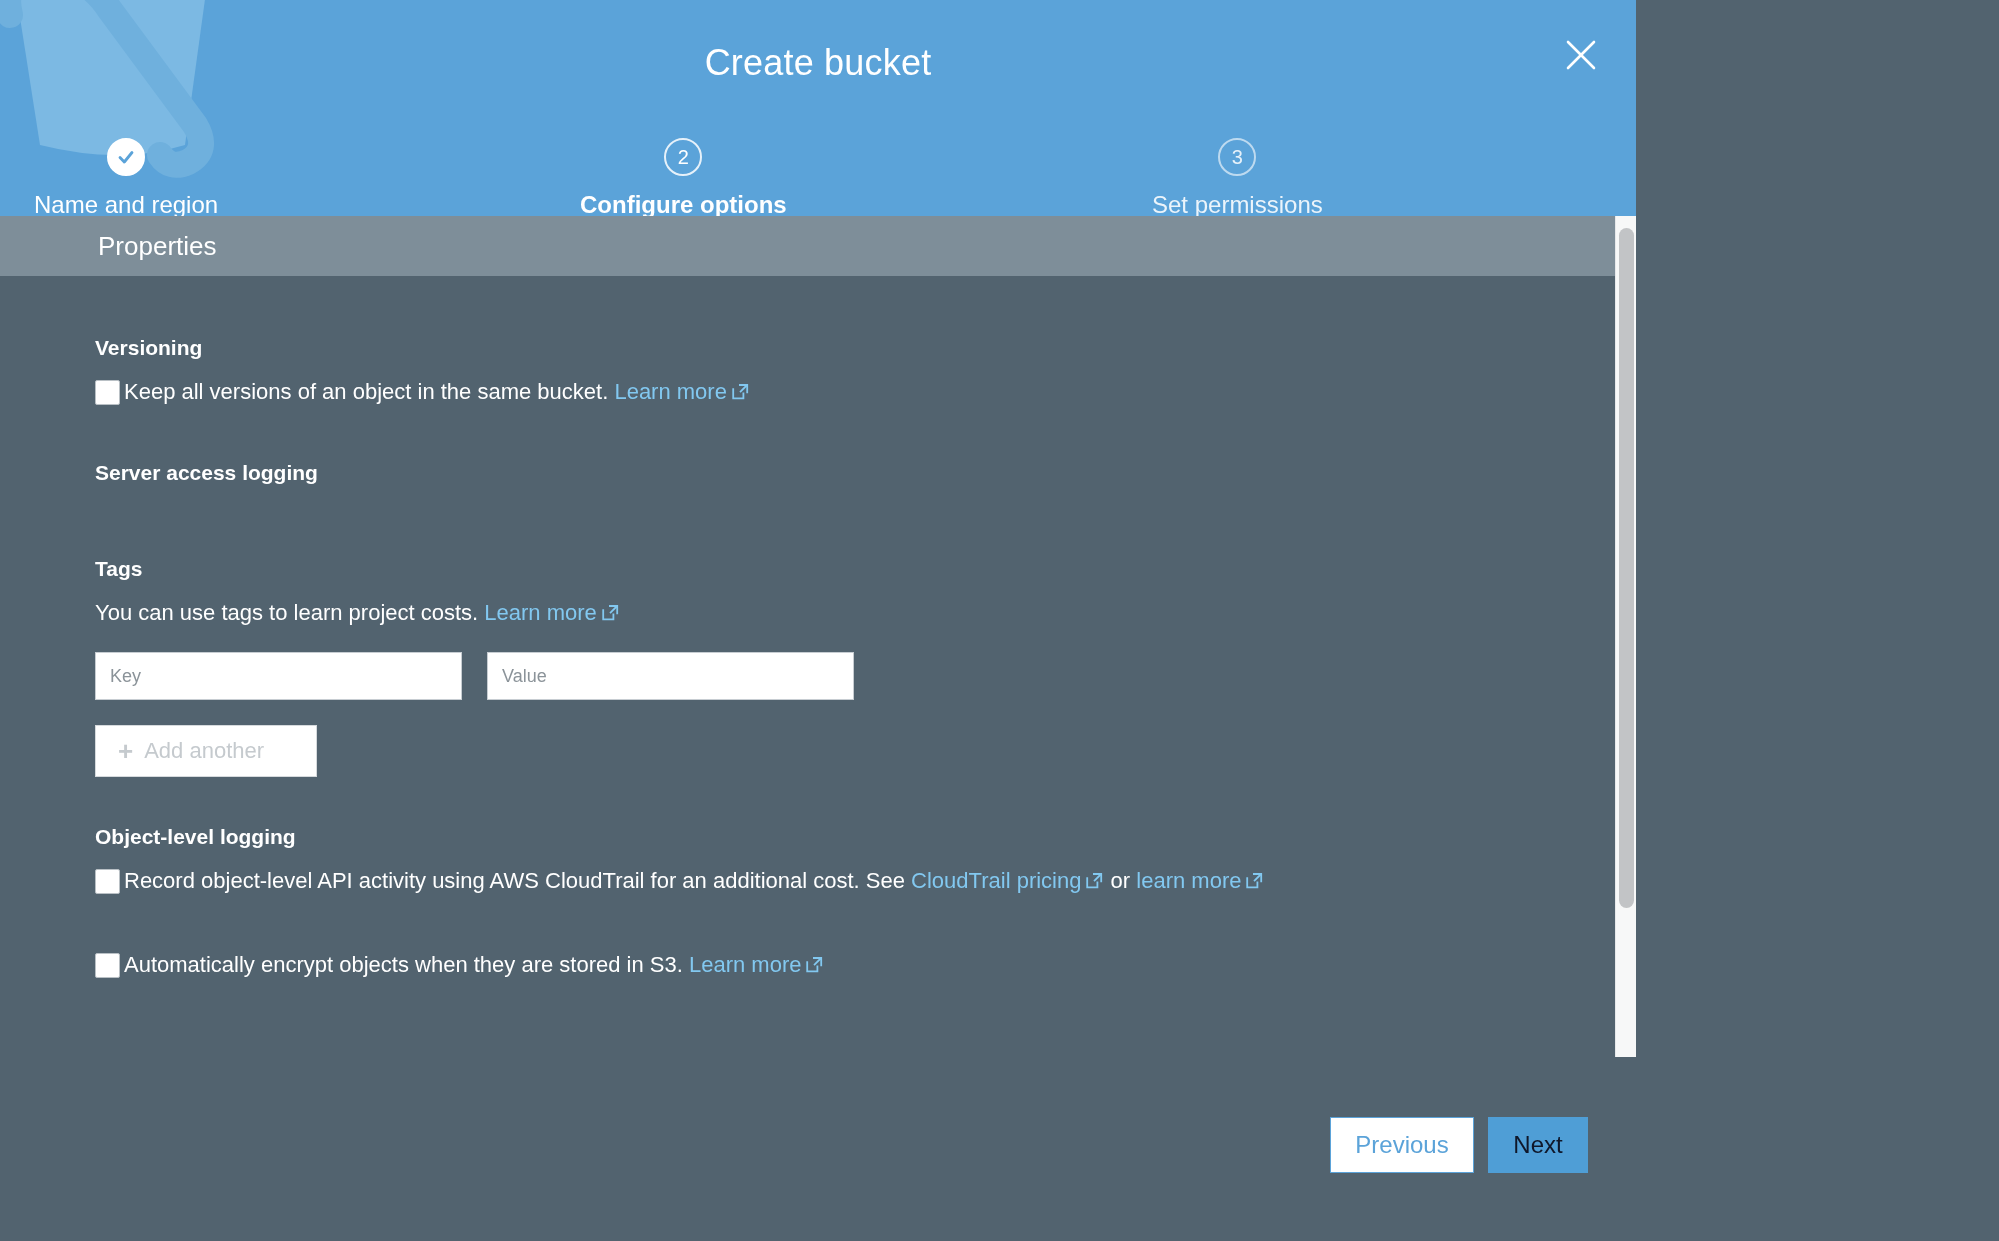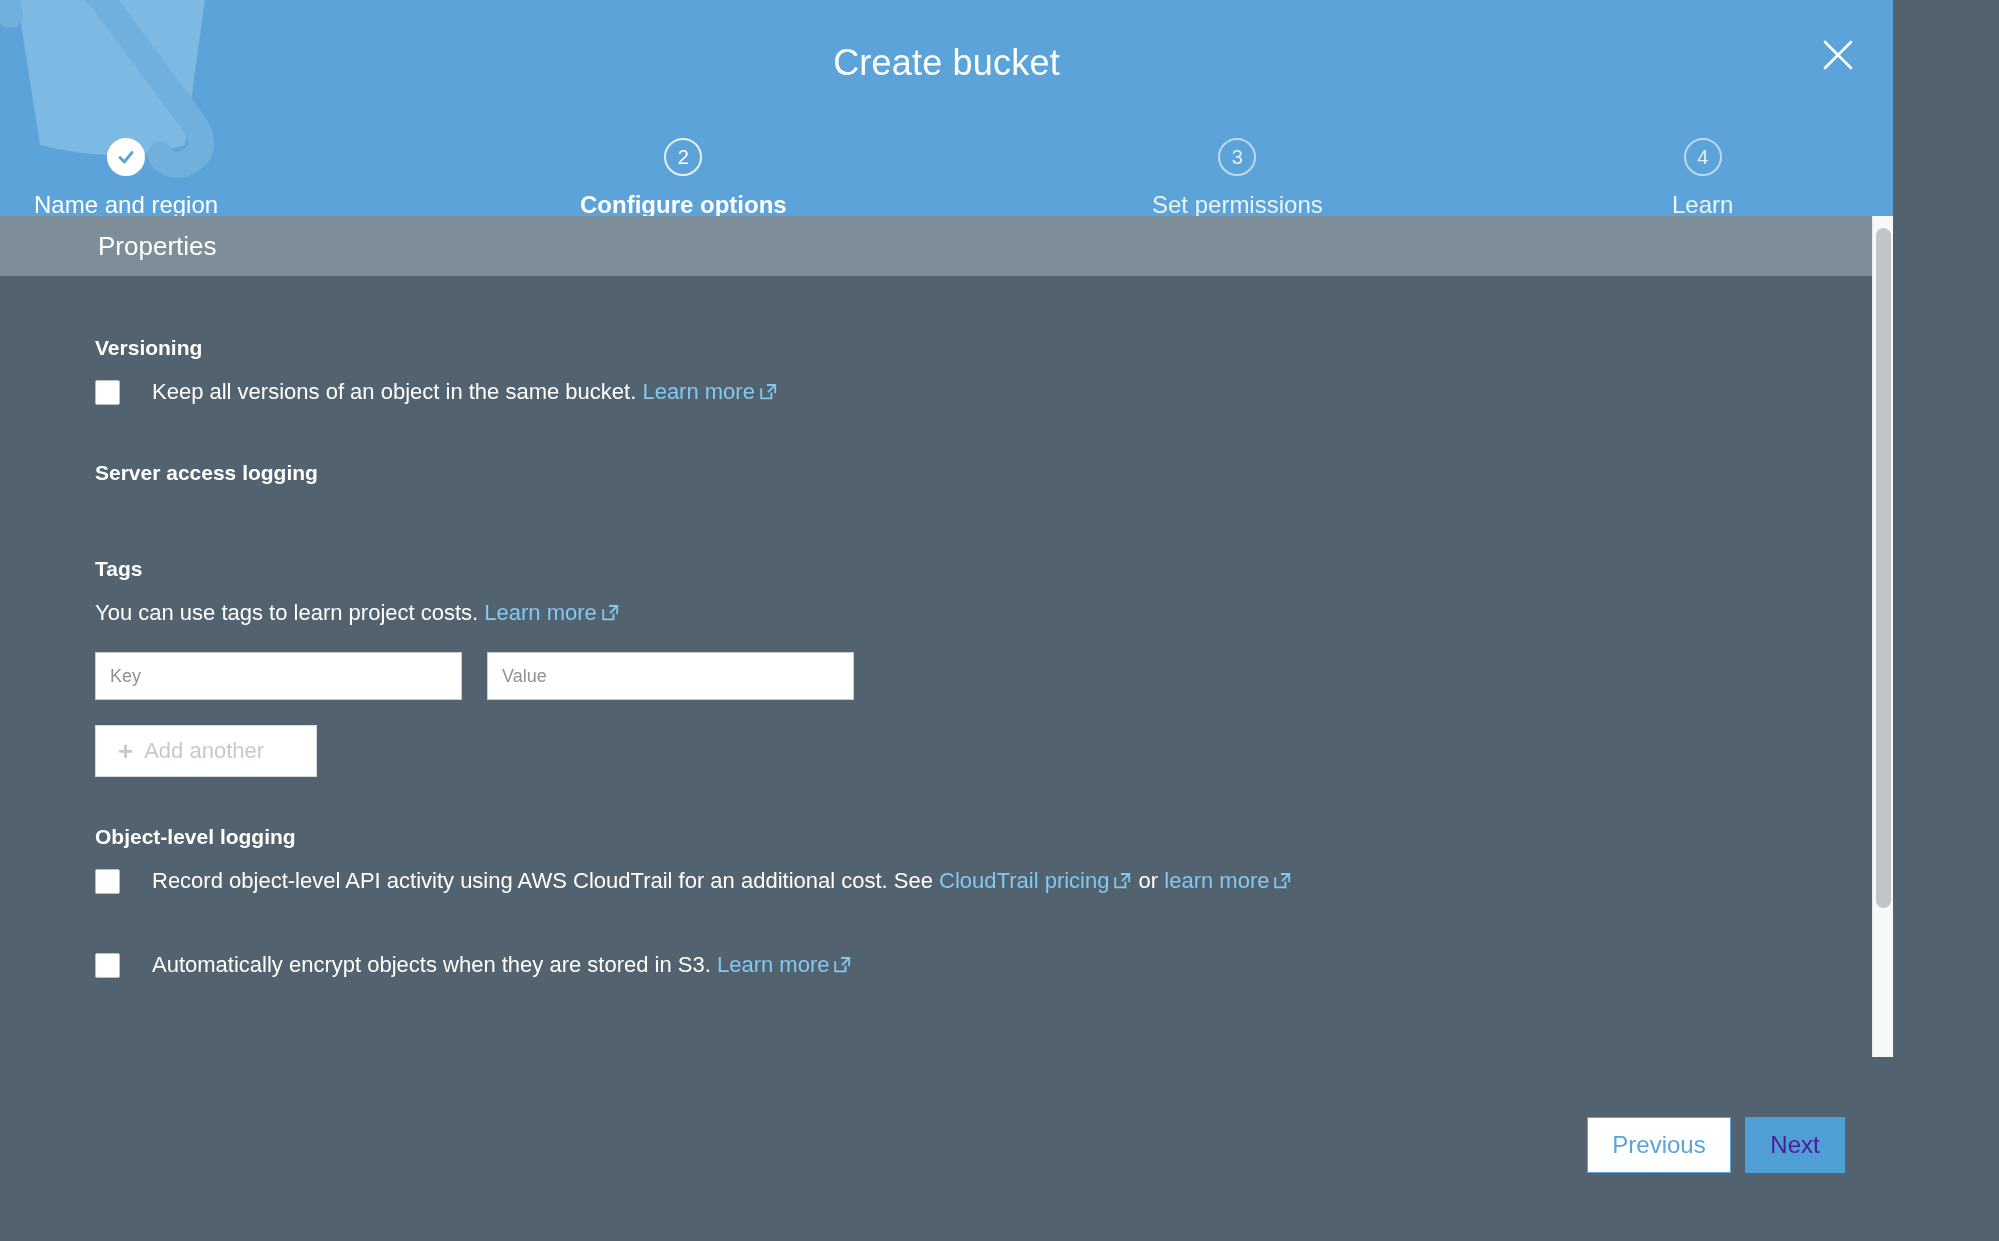--- a/index.html
+++ b/index.html
@@ -6,21 +6,21 @@
   html, body {
     width: 1999px;
     height: 1241px;
     overflow: hidden;
     background: #52636f;
     font-family: "Liberation Sans", sans-serif;
   }
 
   #modal {
     position: relative;
-    width: 1893px;
+    width: 1636px;
     height: 1241px;
     background: #52636f;
     overflow: hidden;
   }
 
   
   #header {
     position: relative;
     width: 100%;
     height: 216px;
@@ -135,21 +135,21 @@
   .section { margin-bottom: 0; }
   .section-title {
     color: #ffffff;
     font-size: 21px;
     font-weight: bold;
     margin-bottom: 17px;
   }
   .check-row {
     display: flex;
     align-items: flex-start;
-    gap: 32px;
+    gap: 4px;
   }
   .checkbox {
     width: 25px;
     height: 25px;
     background: #ffffff;
     border: 1px solid #b9c0c5;
     border-radius: 2px;
     flex: 0 0 auto;
     margin-top: 3px;
     cursor: pointer;
@@ -298,21 +298,21 @@
     height: 56px;
     background: #ffffff;
     border: 1px solid #5ba3d9;
     color: #5ba3d9;
   }
   #next-button {
     width: 100px;
     height: 56px;
     background: #4f9ed6;
     border: 1px solid #4f9ed6;
-    color: #4c1d95;
+    color: #0f172a;
   }
 </style>
 </head>
 <body>
 
 <div id="modal">
 
   <div id="header">
 
     <svg id="bucket-watermark" viewBox="0 0 300 300">

